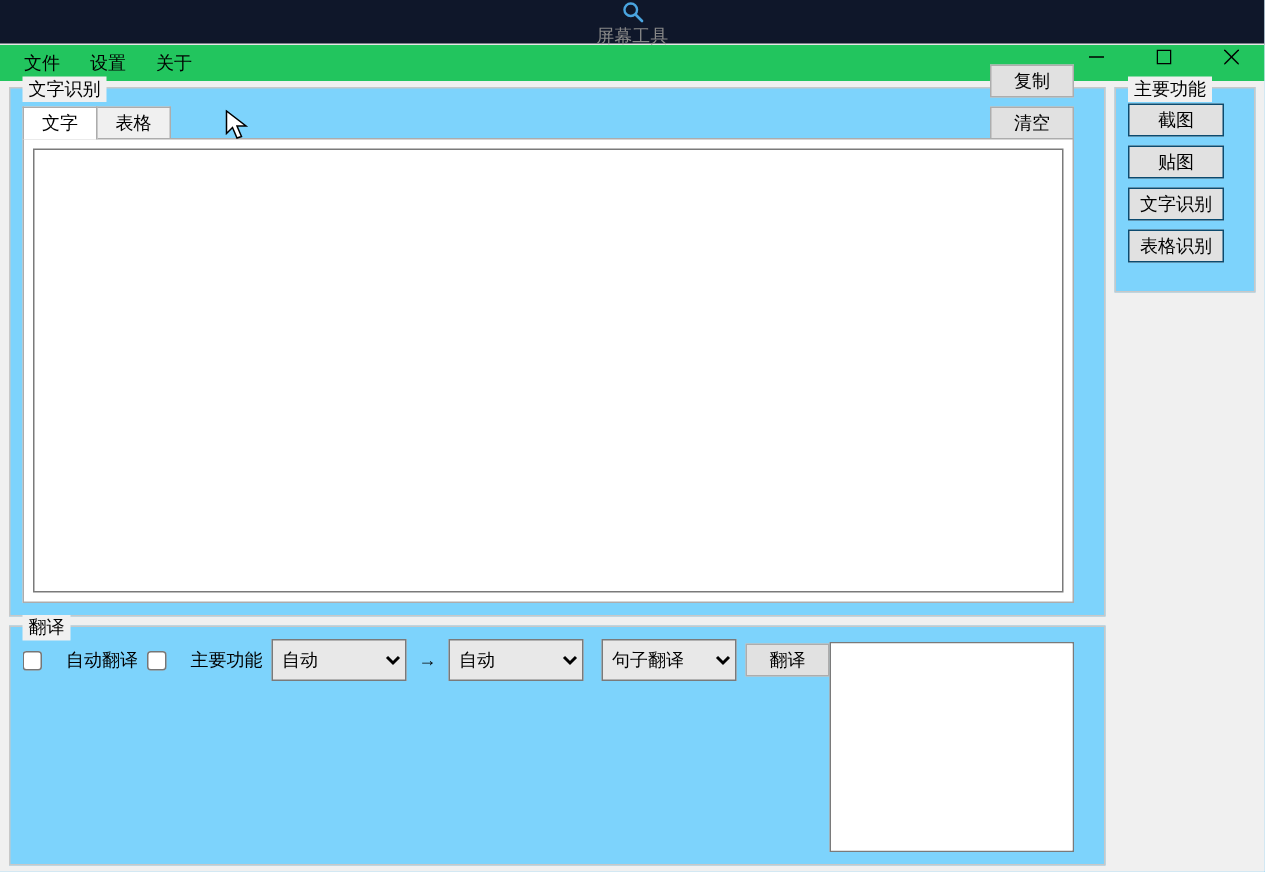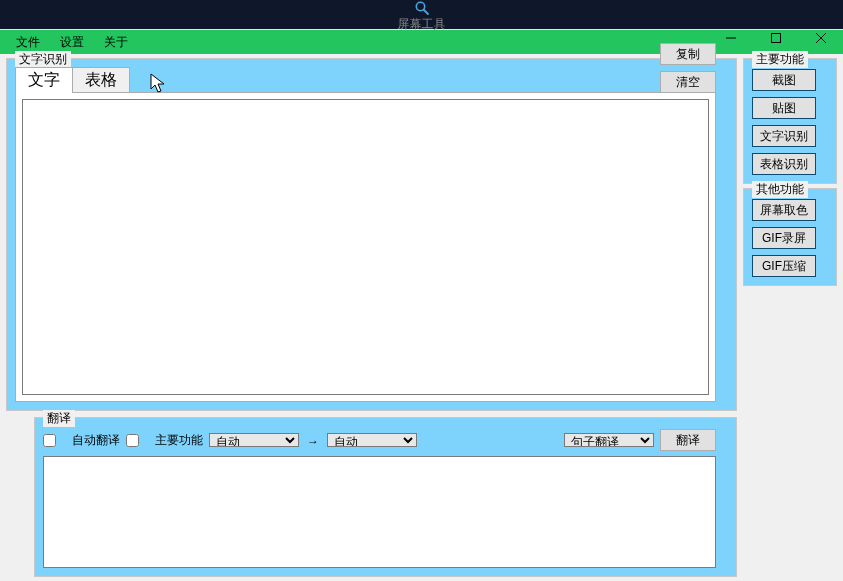--- a/index.html
+++ b/index.html
@@ -102,21 +102,21 @@
     align-items: flex-end;
     height: 100%;
   }
   .tab {
     border: 1px solid #acacac;
     border-bottom: none;
     padding: 2px 12px;
     background: #f0f0f0;
     margin-right: -1px;
     position: relative;
-    font-size: 16px;
+    font-size: 12px;
   }
   .tab.active {
     background: #ffffff;
     z-index: 2;
   }
   .ocr-buttons { margin-left: auto; display: flex; gap: 6px; padding-bottom: 0; flex-direction: column; }
   .btn {
     min-width: 56px;
     height: 22px;
     border: 1px solid #adadad;
@@ -147,30 +147,30 @@
     width: 100%; height: 100%;
     border: none; resize: none;
     outline: none;
     font-family: inherit;
     font-size: 12px;
     padding: 2px;
     overflow-y: scroll;
   }
 
   
-  .trans-group { flex: 0 0 160px; display: flex; flex-direction: column; margin-left: 28px; }
+  .trans-group { flex: 0 0 160px; display: flex; flex-direction: row; }
   .trans-controls {
     display: flex; align-items: center; gap: 6px;
     height: 24px;
     margin-bottom: 4px;
   }
   .chk { display: inline-flex; align-items: center; gap: 16px; }
   .chk input { margin: 0; width: 13px; height: 13px; }
   select.combo {
-    height: 14px;
+    height: 28px;
     border: 1px solid #7a7a7a;
     background: #e8e8e8;
     font-size: 12px;
     font-family: inherit;
     padding: 0 2px;
   }
   .arrow { padding: 0 2px; }
   .spacer { flex: 1 1 auto; }
 
   .trans-output {
@@ -298,29 +298,23 @@
 
   </div>
 
   <div class="right-col">
 
     <div class="groupbox side-group">
       <div class="legend">主要功能</div>
       <div class="side-btn">截图</div>
       <div class="side-btn">贴图</div>
       <div class="side-btn">文字识别</div>
-      <div class="side-btn" style="margin-bottom:0">表格识别</div>
-    </div>
-
-    <div class="groupbox side-group">
-      <div class="legend">其他功能</div>
-      <div class="side-btn">屏幕取色</div>
-      <div class="side-btn">GIF录屏</div>
-      <div class="side-btn" style="margin-bottom:0">GIF压缩</div>
-    </div>
+      <div class="side-btn" style="margin-bottom:11px">表格识别</div>
+    </div>
+
 
   </div>
 </div>
 
 <div class="cursor-overlay">
   <svg width="18" height="22" viewBox="0 0 18 22">
     <path d="M1 1 L1 16 L5 12 L8 19 L11 18 L8 11 L14 11 Z" fill="#fff" stroke="#000" stroke-width="1"></path>
   </svg>
 </div>
 

